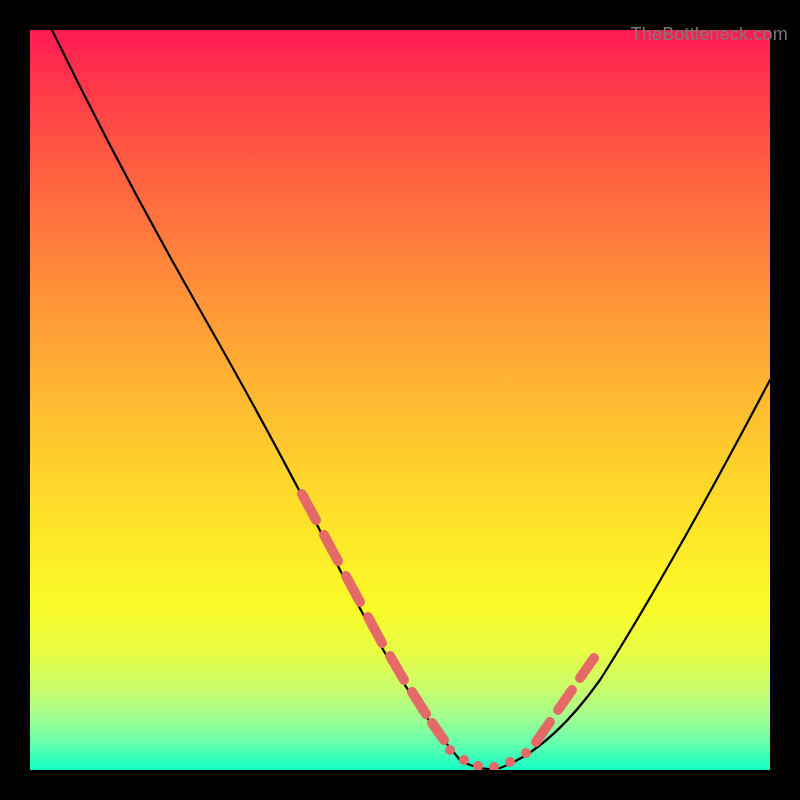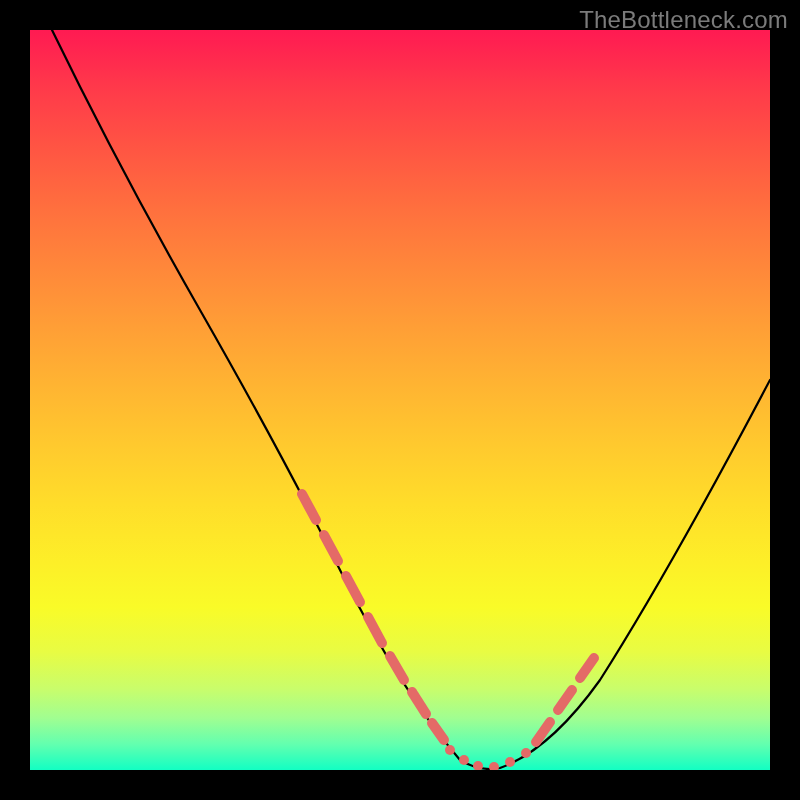--- a/index.html
+++ b/index.html
@@ -42,24 +42,24 @@
       #12ffc3 100%
     );
   }
   svg.curves {
     position: absolute;
     left: 0;
     top: 0;
   }
   .attribution {
     position: absolute;
-    top: 6px;
+    top: 24px;
     right: 12px;
     color: #7b7b7b;
-    font-size: 24px;
+    font-size: 18px;
     font-weight: 400;
     letter-spacing: 0.2px;
   }
 </style>
 </head>
 <body>
 
 <div class="frame">
 
   <div class="plot-area">

